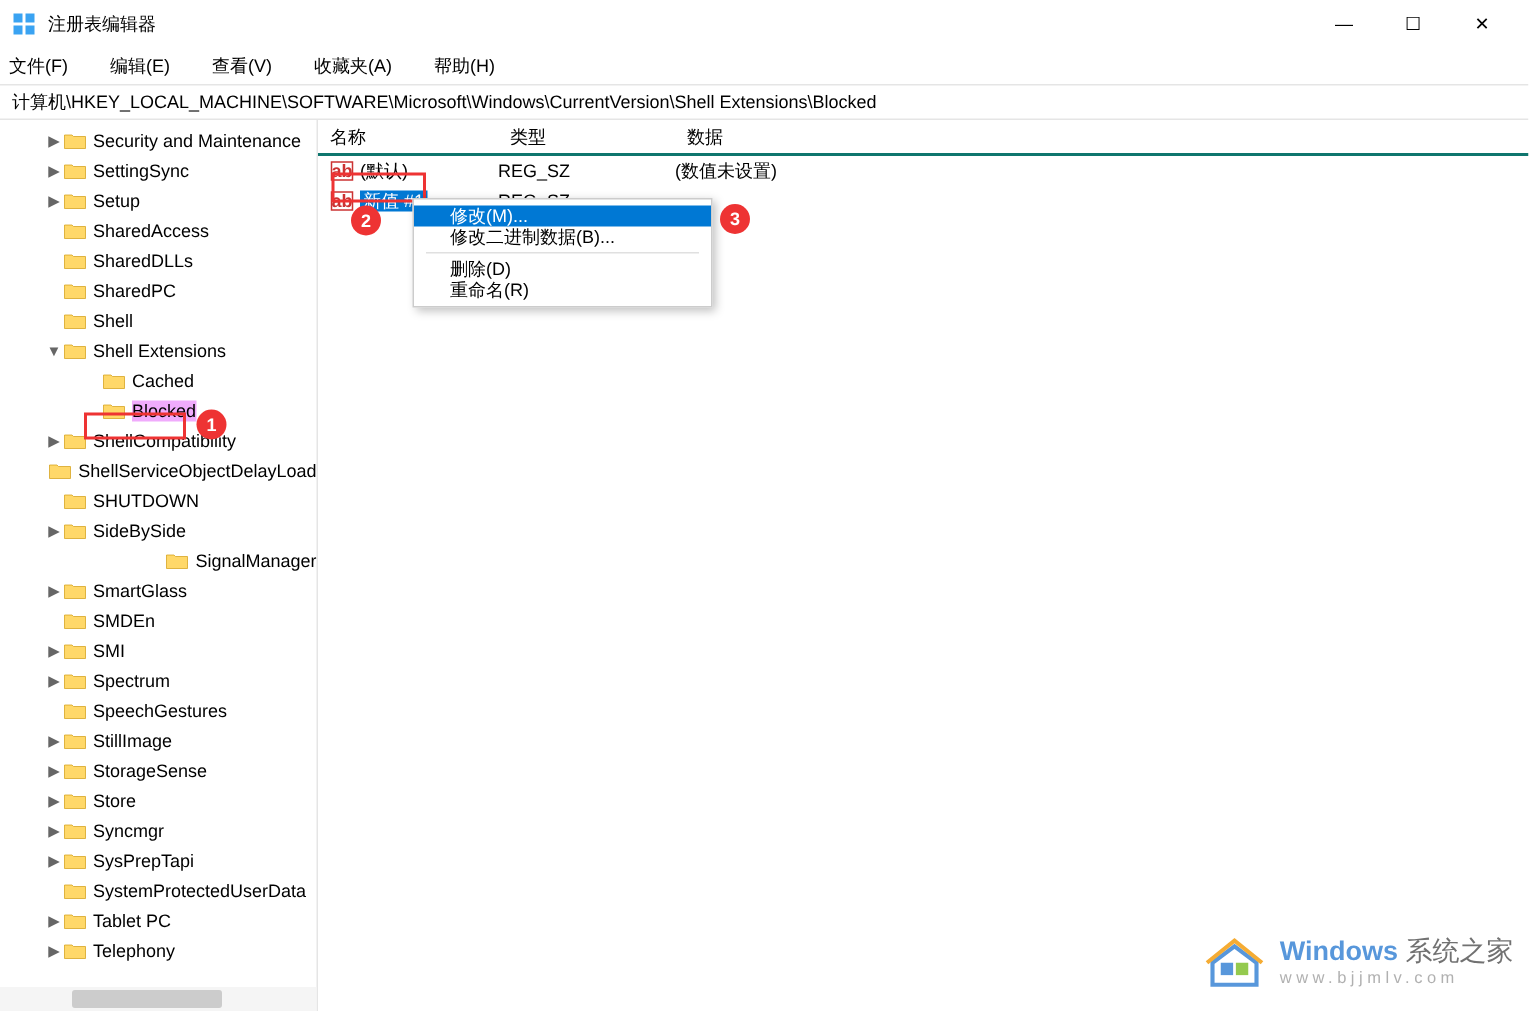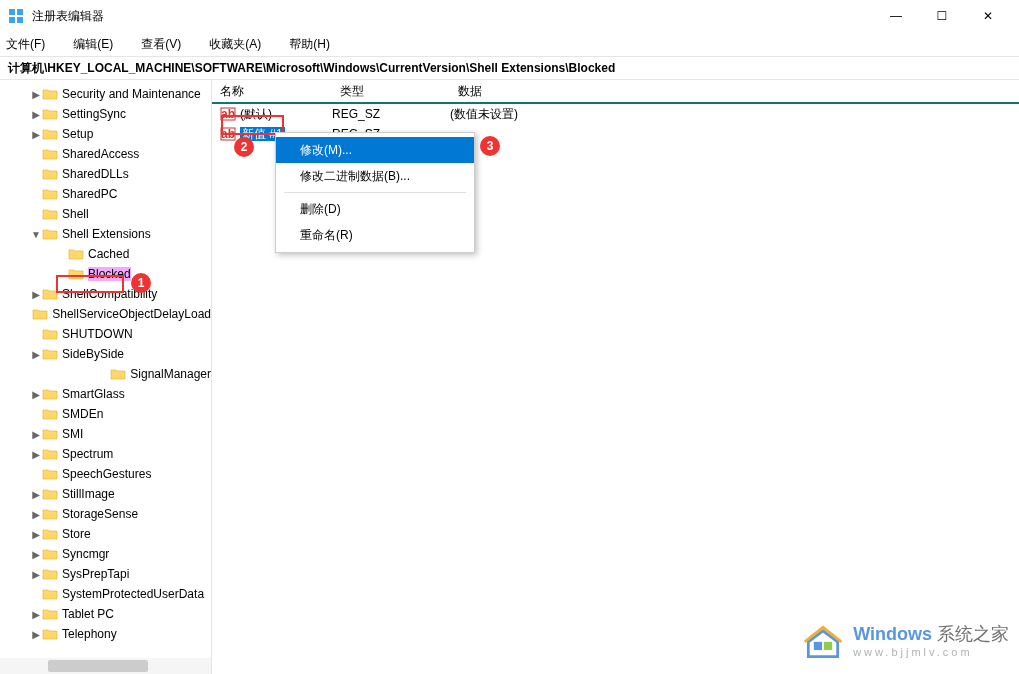--- a/index.html
+++ b/index.html
@@ -4,21 +4,21 @@
 <style>
 * { margin:0; padding:0; box-sizing:border-box; font-family:"Microsoft YaHei","Segoe UI",sans-serif; font-size:12px; }
 body { background:#fff; width:1019px; height:674px; overflow:hidden; position:relative; }
 .titlebar { height:32px; display:flex; align-items:center; padding:0 8px; }
 .titlebar .app-icon { width:16px; height:16px; margin-right:8px; }
 .titlebar .title { flex:1; font-size:12px; color:#000; }
 .winbtns { display:flex; }
 .winbtn { width:46px; height:32px; display:flex; align-items:center; justify-content:center; }
 .menubar { height:24px; display:flex; align-items:center; padding:0 6px; gap:28px; }
 .menubar span { font-size:12px; color:#000; }
-.addressbar { height:24px; border:1px solid #e5e5e5; border-left:none; border-right:none; padding:3px 8px; font-size:12px; color:#000;font-weight:bold; }
+.addressbar { height:24px; border:1px solid #e5e5e5; border-left:none; border-right:none; padding:3px 8px; font-size:12px; color:#000; }
 .content { display:flex; height:calc(674px - 32px - 24px - 24px); position:relative; }
 .treepane { width:212px; border-right:1px solid #e5e5e5; overflow:hidden; position:relative; }
 .tree { padding:4px 0 0 0; }
 .tree-row { display:flex; align-items:center; height:20px; white-space:nowrap; position:relative; }
 .tree-row .chev { width:12px; display:inline-flex; justify-content:center; color:#666; font-size:10px; }
 .tree-row .fld { width:16px; height:14px; margin:0 4px 0 0; }
 .tree-row .lbl { font-size:12px; color:#000; }
 .listpane { flex:1; position:relative; }
 .listhdr { display:flex; height:24px; align-items:center; border-bottom:2px solid #0f766e; }
 .listhdr .col { padding:0 8px; font-size:12px; color:#000; }
@@ -26,21 +26,21 @@
 .col-type { width:118px; }
 .col-data { flex:1; }
 .listrow { display:flex; align-items:center; height:20px; }
 .listrow .ico { width:16px; height:16px; margin-left:8px; margin-right:4px; display:flex; align-items:flex-start; justify-content:center; }
 .listrow .nm { width:92px; font-size:12px; }
 .listrow .tp { width:118px; font-size:12px; }
 .listrow .dt { font-size:12px; }
 .sel-name { background:#0078d4; color:#fff; padding:0 2px; }
 .red-box { border:2px solid #e33; position:absolute; pointer-events:none; }
 .ctxmenu { position:absolute; background:#fff; border:1px solid #ccc; box-shadow:2px 2px 6px rgba(0,0,0,0.25); width:200px; z-index:10; padding:4px 0; }
-.ctxmenu .mi { height:26px; display:flex; align-items:center; padding:0 24px; font-size:12px; }
+.ctxmenu .mi { height:14px; display:flex; align-items:center; padding:0 24px; font-size:12px; }
 .ctxmenu .mi.hl { background:#0078d4; color:#fff; }
 .ctxmenu .sep { height:1px; background:#e0e0e0; margin:3px 8px; }
 .badge { width:20px; height:20px; border-radius:50%; background:#e33; color:#fff; display:flex; align-items:center; justify-content:center; font-size:12px; font-weight:bold; position:absolute; z-index:20; }
 .hscroll { position:absolute; bottom:0; left:0; right:0; height:16px; background:#f5f5f5; }
 .hscroll .thumb { position:absolute; top:2px; height:12px; background:#ccc; border-radius:2px; }
 .watermark { position:absolute; right:10px; bottom:12px; display:flex; align-items:center; gap:8px; opacity:.92; }
 .watermark .wlogo { width:44px; height:44px; }
 .watermark .wt1 { font-size:18px; color:#4a8fd8; font-weight:bold; }
 .watermark .wt1b { font-size:18px; color:#666; }
 .watermark .wt2 { font-size:11px; color:#aaa; letter-spacing:3px; }

